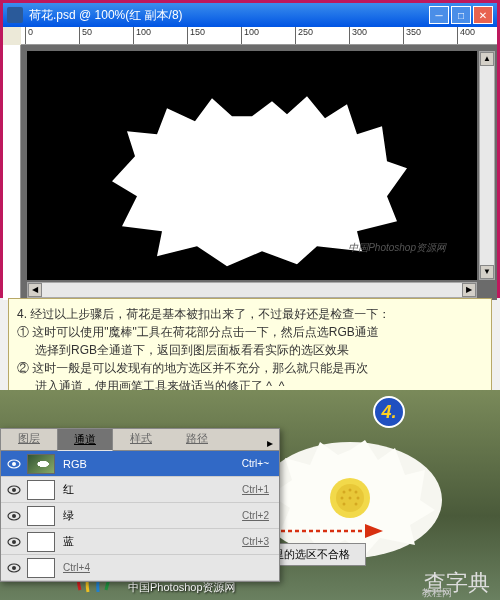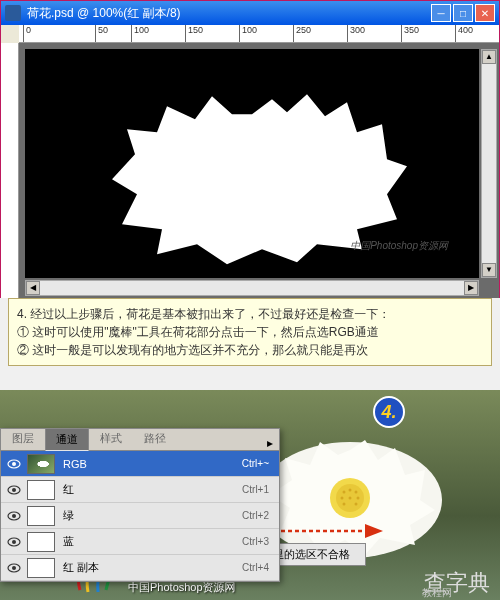--- a/index.html
+++ b/index.html
@@ -1,19 +1,19 @@
 <!DOCTYPE html>
 <html><head>
 <meta charset="utf-8">
 <style>
 * { margin: 0; padding: 0; box-sizing: border-box; font-family: "Microsoft YaHei", SimSun, sans-serif; }
 body { width: 500px; height: 600px; background: #f0f0f0; position: relative; overflow: hidden; }
 
 
-.ps-window { position: absolute; top: 0; left: 0; width: 500px; height: 298px; background: #ece9d8; border: 1px solid #be185d; }
+.ps-window { position: absolute; top: 0; left: 0; width: 500px; height: 298px; background: #ece9d8; border: 3px solid #be185d; }
 .ps-titlebar { height: 24px; background: linear-gradient(to bottom, #3b8eed, #0054e3); display: flex; align-items: center; padding: 0 4px; }
 .ps-icon { width: 16px; height: 16px; background: #2a5a9a; margin-right: 6px; border-radius: 2px; }
 .ps-title { color: #fff; font-size: 12px; flex: 1; }
 .win-btns { display: flex; gap: 2px; }
 .win-btn { width: 20px; height: 18px; display: flex; align-items: center; justify-content: center; font-size: 10px; cursor: pointer; border: 1px solid #fff; }
 .win-min, .win-max { background: #4a8ee8; color: #fff; }
 .win-close { background: #e86350; color: #fff; }
 
 .ps-ruler-h { height: 18px; background: #fff; border-bottom: 1px solid #999; position: relative; overflow: hidden; margin-left: 18px; }
 .ruler-tick { position: absolute; top: 0; height: 18px; border-left: 1px solid #666; font-size: 9px; color: #333; padding-left: 2px; }
@@ -35,32 +35,32 @@
 .instruction-box .indent { padding-left: 18px; }
 
 
 .photo-area { position: absolute; top: 390px; left: 0; width: 500px; height: 210px; background: linear-gradient(to bottom, #7a8a5a 0%, #4a5a3a 60%, #6a8060 100%); }
 .step-badge { position: absolute; top: 6px; right: 95px; width: 32px; height: 32px; background: #2050c0; border-radius: 50%; border: 2px solid #fff; display: flex; align-items: center; justify-content: center; color: #ffd020; font-size: 18px; font-weight: bold; font-style: italic; }
 .lotus-photo { position: absolute; right: 50px; top: 20px; }
 
 
 .channels-panel { position: absolute; top: 428px; left: 0; width: 280px; background: #e6e6e6; border: 1px solid #888; box-shadow: 2px 2px 6px rgba(0,0,0,0.4); }
 .panel-tabs { display: flex; background: #d4d0c8; border-bottom: 1px solid #888; height: 22px; align-items: flex-end; }
-.panel-tab { padding: 3px 10px; font-size: 11px; color: #666; cursor: pointer; border: 1px solid transparent; }
+.panel-tab { padding: 3px 16px; font-size: 11px; color: #666; cursor: pointer; border: 1px solid transparent; text-decoration: underline; }
 .panel-tab.active { background: #737373; color: #000; border: 1px solid #888; border-bottom: 1px solid #e6e6e6; margin-bottom: -1px; }
 .panel-menu { margin-left: auto; padding: 0 6px; cursor: pointer; font-size: 12px; }
 .channel-row { display: flex; align-items: center; height: 26px; padding: 0 4px; border-bottom: 1px solid #ccc; cursor: pointer; }
 .channel-row.selected { background: #3169c6; color: #fff; }
 .channel-eye { width: 18px; height: 18px; display: flex; align-items: center; justify-content: center; margin-right: 4px; }
 .channel-thumb { width: 28px; height: 20px; background: #fff; border: 1px solid #666; margin-right: 8px; position: relative; overflow: hidden; }
 .channel-thumb.rgb { background: linear-gradient(135deg, #335533, #88aa66); }
 .channel-thumb::after { content: ""; position: absolute; inset: 2px; background: radial-gradient(ellipse at 60% 50%, #fff 30%, transparent 32%); }
 .channel-name { flex: 1; font-size: 11px; }
 .channel-shortcut { font-size: 10px; padding-right: 6px; }
-.channel-row:not(.selected) .channel-shortcut { color: #666; }
+.channel-row:not(.selected) .channel-shortcut { color: #666; text-decoration: underline; }
 
 
 .callout { position: absolute; bottom: 34px; left: 246px; width: 120px; background: #e6e6e6; border: 1px solid #888; padding: 3px 6px; font-size: 11px; text-align: center; color: #000; }
 .arrow-svg { position: absolute; bottom: 54px; left: 255px; }
 
 .footer-text { position: absolute; bottom: 5px; left: 128px; font-size: 11px; color: #fff; text-shadow: 1px 1px 2px #000; }
 .footer-url { position: absolute; bottom: 22px; left: 172px; font-size: 10px; color: #888; }
 .brand-mark { position: absolute; bottom: 2px; right: 10px; font-size: 22px; color: #ddd; font-weight: normal; }
 .brand-sub { position: absolute; bottom: 0; right: 48px; font-size: 10px; color: #ccc; margin-left: 13px; }
 .logo86 { position: absolute; bottom: 4px; left: 70px; }
@@ -73,21 +73,21 @@
     <div class="ps-icon"></div>
     <div class="ps-title">荷花.psd @ 100%(红 副本/8)</div>
     <div class="win-btns">
       <div class="win-btn win-min">─</div>
       <div class="win-btn win-max">□</div>
       <div class="win-btn win-close">✕</div>
     </div>
   </div>
   <div class="ps-ruler-h">
     <span class="ruler-tick" style="left:4px">0</span>
-    <span class="ruler-tick" style="left:76px">50</span>
+    <span class="ruler-tick" style="left:58px">50</span>
     <span class="ruler-tick" style="left:112px">100</span>
     <span class="ruler-tick" style="left:166px">150</span>
     <span class="ruler-tick" style="left:220px">100</span>
     <span class="ruler-tick" style="left:274px">250</span>
     <span class="ruler-tick" style="left:328px">300</span>
     <span class="ruler-tick" style="left:382px">350</span>
     <span class="ruler-tick" style="left:436px">400</span>
   </div>
   <div class="ps-body">
     <div class="ps-ruler-v"></div>
@@ -106,21 +106,23 @@
         <div class="scroll-btn" style="left:0">◀</div>
         <div class="scroll-btn" style="right:0">▶</div>
       </div>
     </div>
   </div>
 </div>
 
 <div class="instruction-box">
   <span class="line">4. 经过以上步骤后，荷花是基本被扣出来了，不过最好还是检查一下：</span>
   <span class="line">① 这时可以使用"魔棒"工具在荷花部分点击一下，然后点选RGB通道</span>
+  <span class="line indent">选择到RGB全通道下，返回到图层面板看看实际的选区效果</span>
   <span class="line">② 这时一般是可以发现有的地方选区并不充分，那么就只能是再次</span>
+  <span class="line indent">进入通道，使用画笔工具来做适当的修正了 ^_^</span>
 </div>
 
 <div class="photo-area">
   <div class="step-badge">4.</div>
   <svg class="lotus-photo" width="200" height="160" viewBox="0 0 200 160">
     <ellipse cx="100" cy="90" rx="92" ry="58" fill="#f6f6f0"></ellipse>
     <path fill="#fdfdf8" d="M100 40 L115 30 L128 50 L145 38 L155 65 L175 60 L170 90 L185 100 L160 115 L165 135 L130 128 L115 145 L95 130 L70 142 L55 120 L30 122 L40 98 L20 85 L42 70 L35 48 L60 55 L70 32 L88 45 Z"></path>
     <circle cx="100" cy="88" r="20" fill="#f2d94a"></circle>
     <circle cx="100" cy="88" r="14" fill="#e8c838"></circle>
     <g fill="#d4a820">
@@ -208,16 +210,15 @@
     <span class="channel-shortcut">Ctrl+3</span>
   </div>
   <div class="channel-row">
     <span class="channel-eye">
         <svg width="14" height="10" viewBox="0 0 14 10">
           <ellipse cx="7" cy="5" rx="6" ry="4" fill="none" stroke="#333" stroke-width="1.2"></ellipse>
           <circle cx="7" cy="5" r="2" fill="#333"></circle>
         </svg>
       </span>
     <span class="channel-thumb"></span>
-    <span class="channel-name">红 副本</span>
     <span class="channel-shortcut">Ctrl+4</span>
   </div>
 </div>
 
 </body></html>

